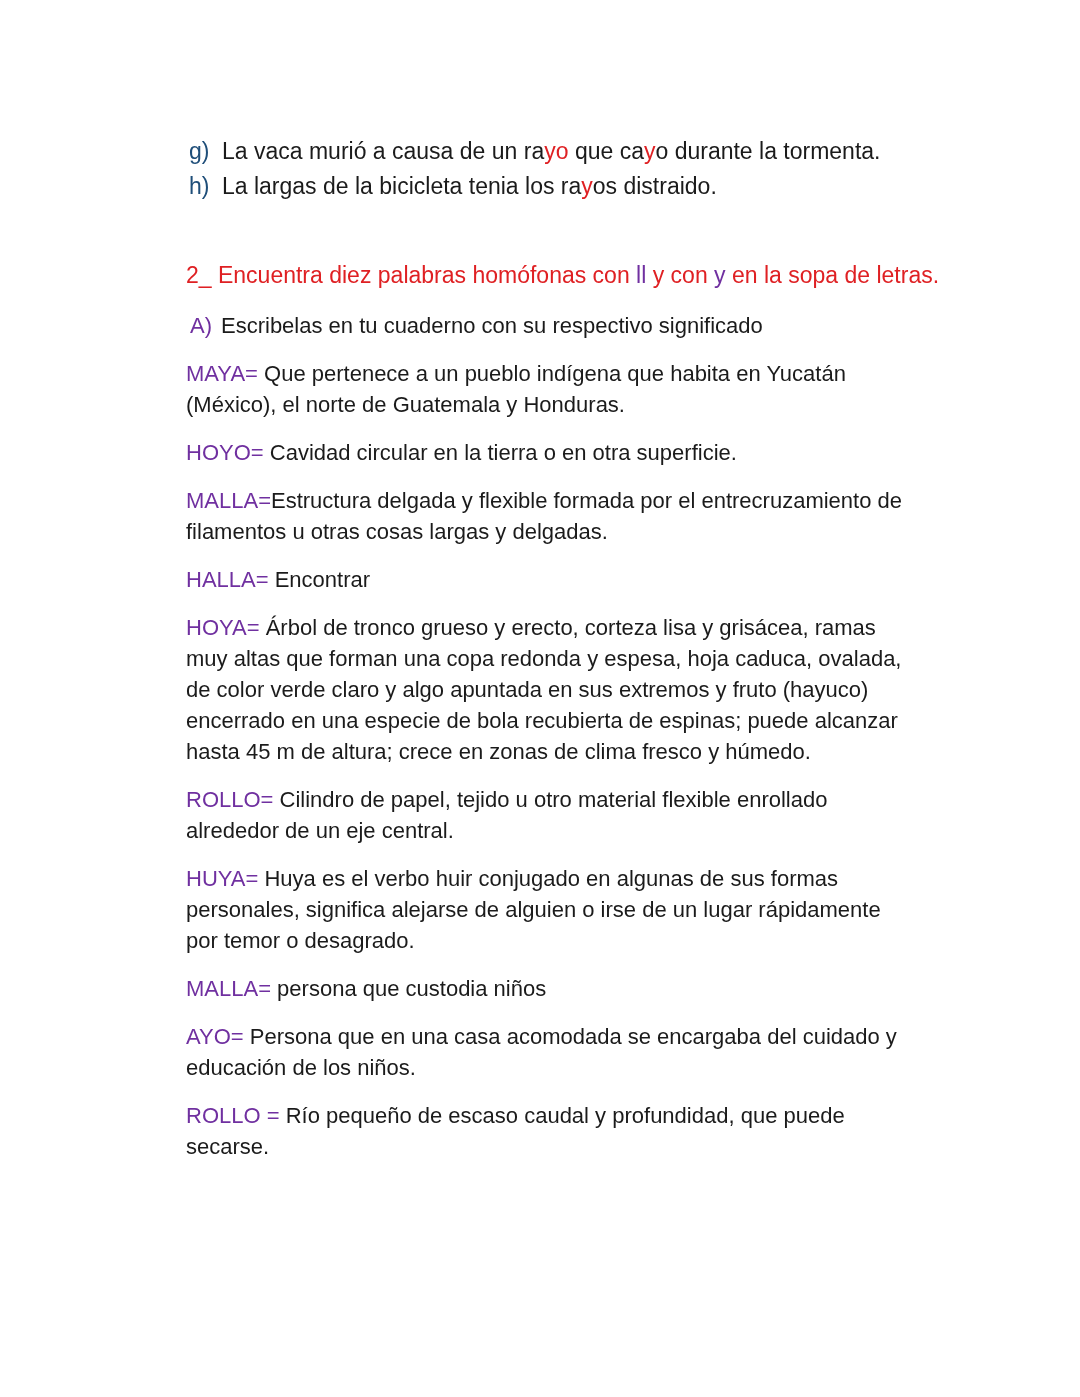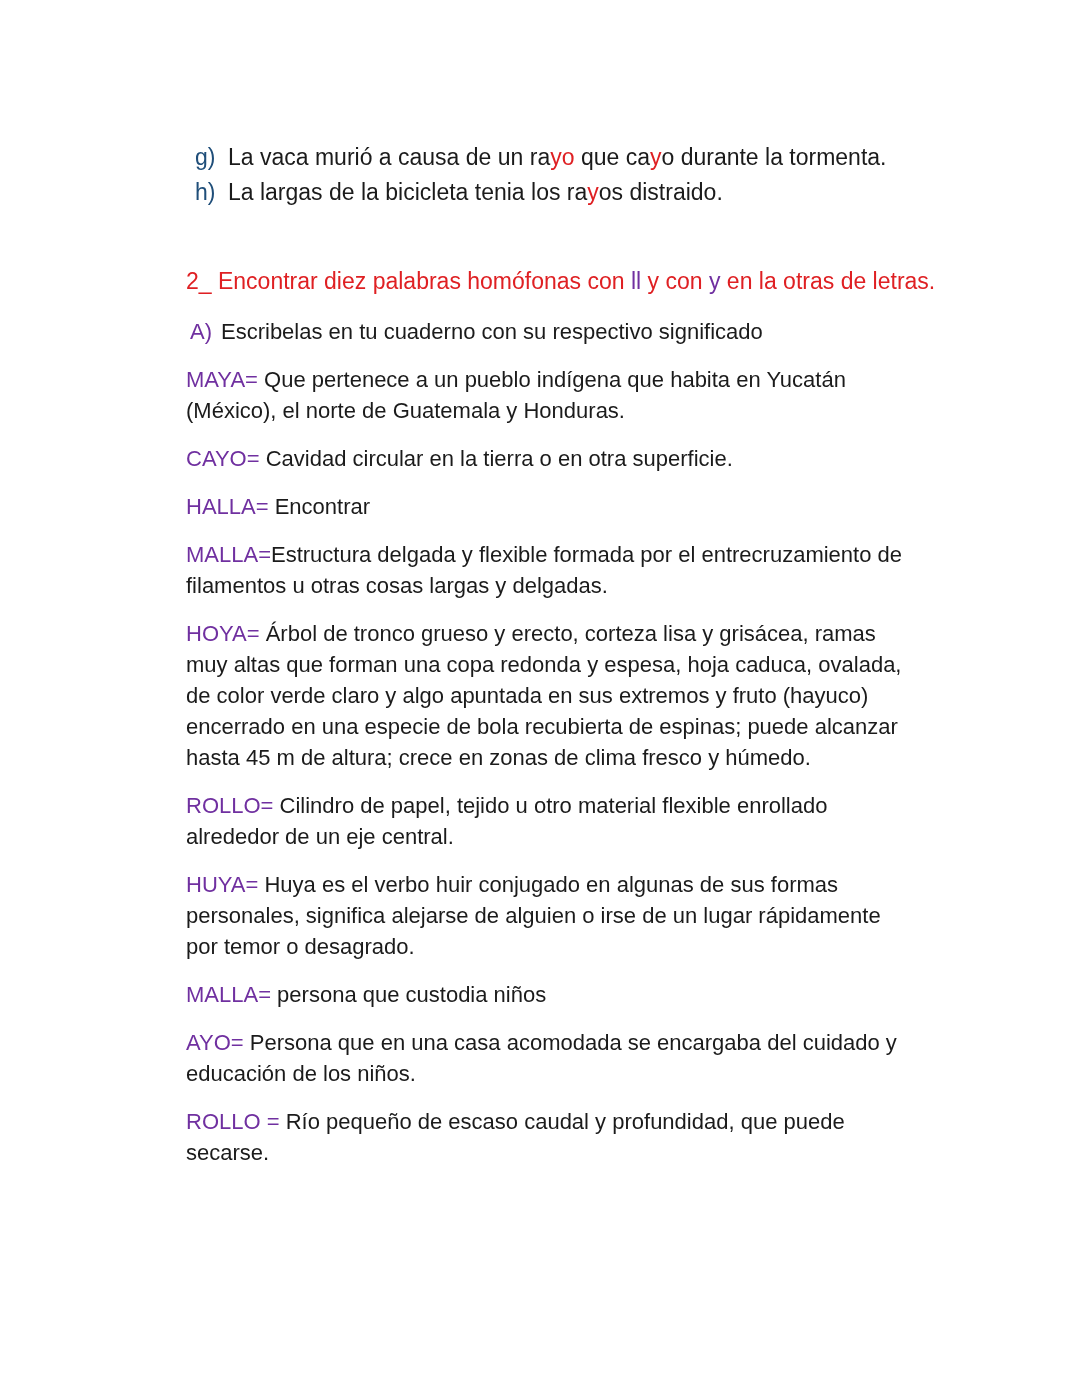--- a/index.html
+++ b/index.html
@@ -20,21 +20,21 @@
     height: 1397px;
     padding: 128px 140px 0 183px;
   }
   
   .c-black  { color: #1b1b1b; }
   .c-red    { color: #df2023; }
   .c-purple { color: #7030a0; }
   .c-blue   { color: #1f4e79; }
 
   .ex1-list {
-    margin: 12px;
+    margin: 6px;
     padding: 0;
     list-style: none;
     font-size: 23px;
     line-height: 35px;
   }
   .ex1-item { white-space: nowrap; }
   .ex1-label {
     display: inline-block;
     width: 33px;
   }
@@ -61,29 +61,29 @@
 </head>
 <body>
 
 <div class="page">
 
   <ul class="ex1-list">
     <li class="ex1-item"><span class="ex1-label c-blue">g)</span><span><span class="c-black">La vaca murió a causa de un ra</span><span class="c-red">yo</span><span class="c-black"> que ca</span><span class="c-red">y</span><span class="c-black">o  durante la tormenta.</span></span></li>
     <li class="ex1-item"><span class="ex1-label c-blue">h)</span><span><span class="c-black">La largas de la bicicleta tenia los ra</span><span class="c-red">y</span><span class="c-black">os distraido.</span></span></li>
   </ul>
 
-  <p class="heading"><span class="c-red">2_ Encontrar diez palabras homófonas con </span><span class="c-purple">ll</span><span class="c-red"> y con </span><span class="c-purple">y</span><span class="c-red"> en la otras de letras.</span></p>
+  <p class="heading"><span class="c-red">2_ Encuentra diez palabras homófonas con </span><span class="c-purple">ll</span><span class="c-red"> y con </span><span class="c-purple">y</span><span class="c-red"> en la sopa de letras.</span></p>
 
   <p class="item-a"><span class="a-label c-purple">A)</span><span>Escribelas en tu cuaderno con su respectivo significado</span></p>
 
   <div class="defs">
     <p class="def"><span class="term">MAYA=</span> Que pertenece a un pueblo indígena que habita en Yucatán<br>(México), el norte de Guatemala y Honduras.</p>
-    <p class="def"><span class="term">CAYO=</span> Cavidad circular en la tierra o en otra superficie.</p>
+    <p class="def"><span class="term">HOYO=</span> Cavidad circular en la tierra o en otra superficie.</p>
+    <p class="def"><span class="term">MALLA=</span>Estructura delgada y flexible formada por el entrecruzamiento de<br>filamentos u otras cosas largas y delgadas.</p>
     <p class="def"><span class="term">HALLA=</span> Encontrar</p>
-    <p class="def"><span class="term">MALLA=</span>Estructura delgada y flexible formada por el entrecruzamiento de<br>filamentos u otras cosas largas y delgadas.</p>
     <p class="def"><span class="term">HOYA=</span> Árbol de tronco grueso y erecto, corteza lisa y grisácea, ramas<br>muy altas que forman una copa redonda y espesa, hoja caduca, ovalada,<br>de color verde claro y algo apuntada en sus extremos y fruto (hayuco)<br>encerrado en una especie de bola recubierta de espinas; puede alcanzar<br>hasta 45 m de altura; crece en zonas de clima fresco y húmedo.</p>
     <p class="def"><span class="term">ROLLO=</span> Cilindro de papel, tejido u otro material flexible enrollado<br>alrededor de un eje central.</p>
     <p class="def"><span class="term">HUYA=</span> Huya es el verbo huir conjugado en algunas de sus formas<br>personales, significa alejarse de alguien o irse de un lugar rápidamente<br>por temor o desagrado.</p>
     <p class="def"><span class="term">MALLA=</span> persona que custodia niños</p>
     <p class="def"><span class="term">AYO=</span> Persona que en una casa acomodada se encargaba del cuidado y<br>educación de los niños.</p>
     <p class="def"><span class="term">ROLLO =</span> Río pequeño de escaso caudal y profundidad, que puede<br>secarse.</p>
   </div>
 
 </div>
 

